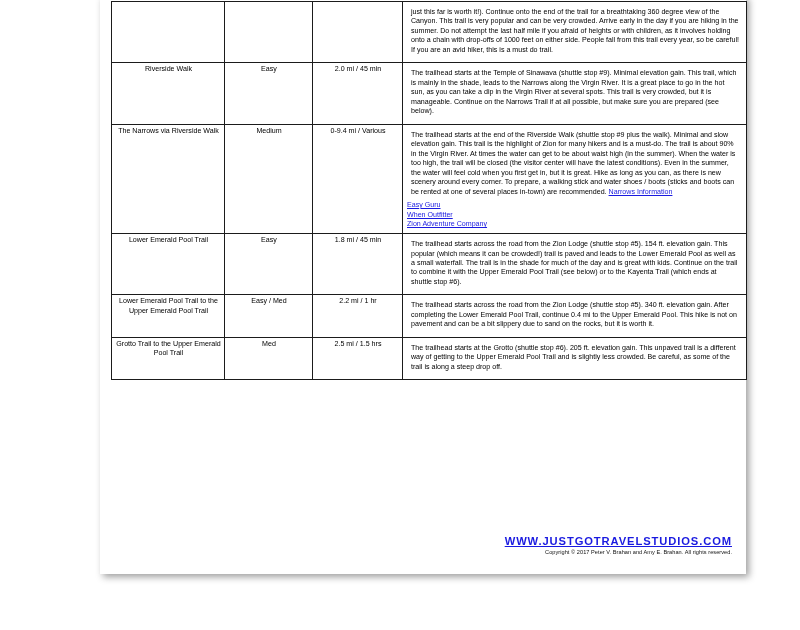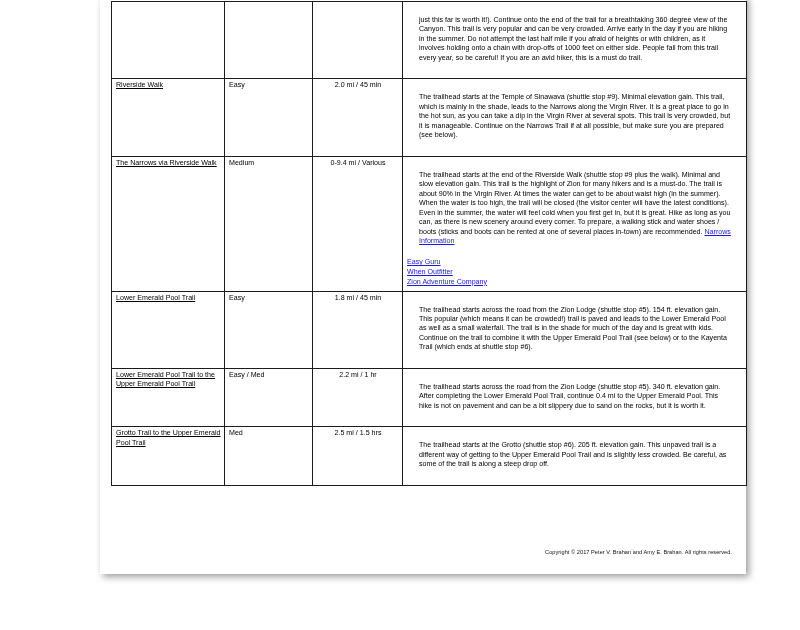--- a/index.html
+++ b/index.html
@@ -38,25 +38,25 @@
   }
   table.trails td {
     border: 1px solid #1b1b1b;
     vertical-align: top;
     padding: 2px 3px 3px 4px;
     font-size: 7.1px;
     line-height: 1.335;
     color: #000000;
     font-family: "Liberation Sans", sans-serif;
   }
-  td.c-name   { width: 113px; text-align: left; text-decoration: underline; }
-  td.c-diff   { width: 88px;  text-align: left; }
+  td.c-name   { width: 113px; text-align: center; }
+  td.c-diff   { width: 88px;  text-align: center; }
   td.c-dist   { width: 90px;  text-align: center; }
   td.c-desc   { width: 344px; text-align: left; }
-  .desc-p { margin: 12px; text-align: left; }
+  .desc-p { margin: 4px; text-align: left; }
   .linkline {
     display: block;
     color: #1a1ae0;
     text-decoration: underline;
     font-size: 7.1px;
     line-height: 1.37;
   }
   a.inline-link {
     color: #1a1ae0;
   }
@@ -178,20 +178,21 @@
             </td>
           </tr>
 
         </tbody>
       </table>
 
       <div class="footer">
 
 
         <div class="footer-right">
+          <a class="site-url" href="#">WWW.JUSTGOTRAVELSTUDIOS.COM</a>
           <span class="copyright">Copyright © 2017 Peter V. Brahan and Amy E. Brahan.  All rights reserved.</span>
         </div>
 
       </div>
 
     </div>
   </div>
 </div>
 
 </body></html>

